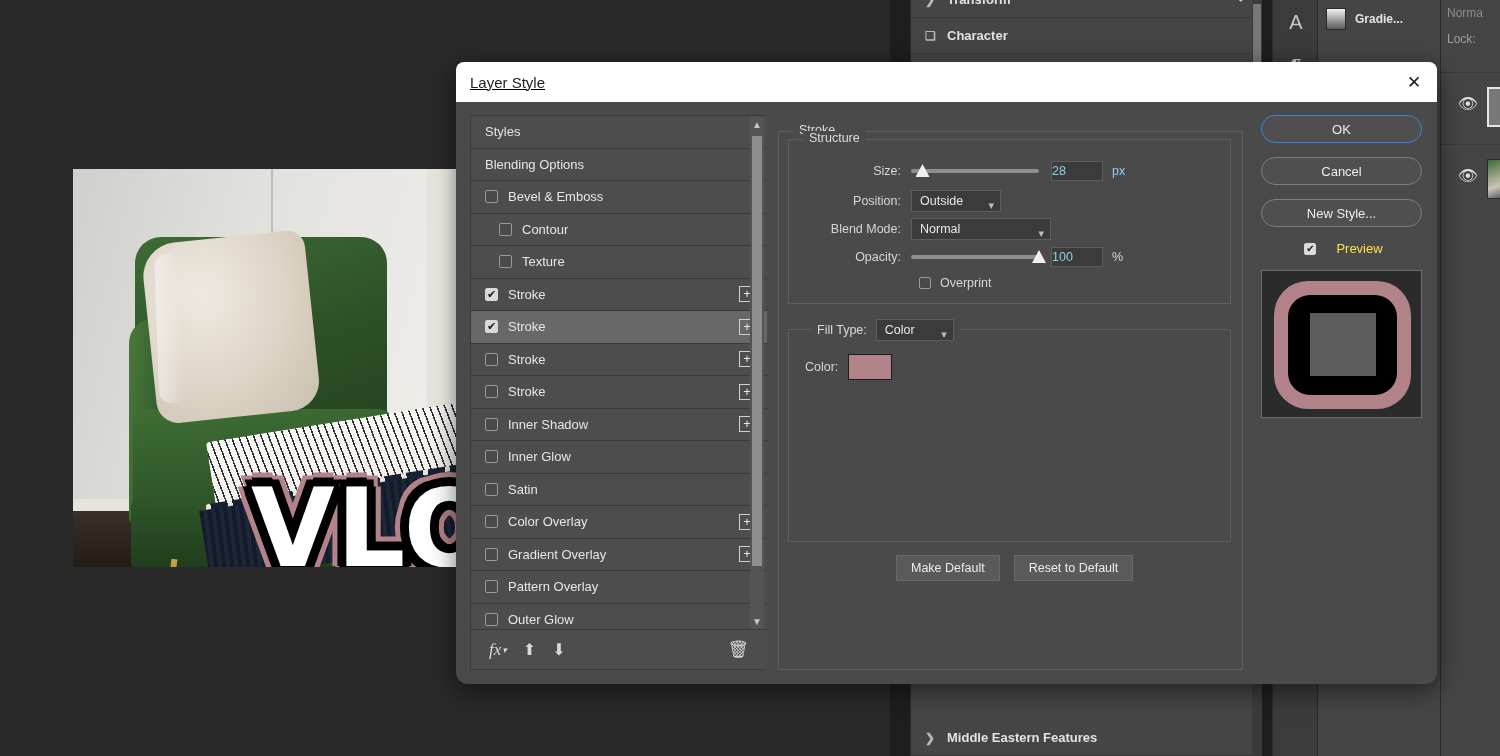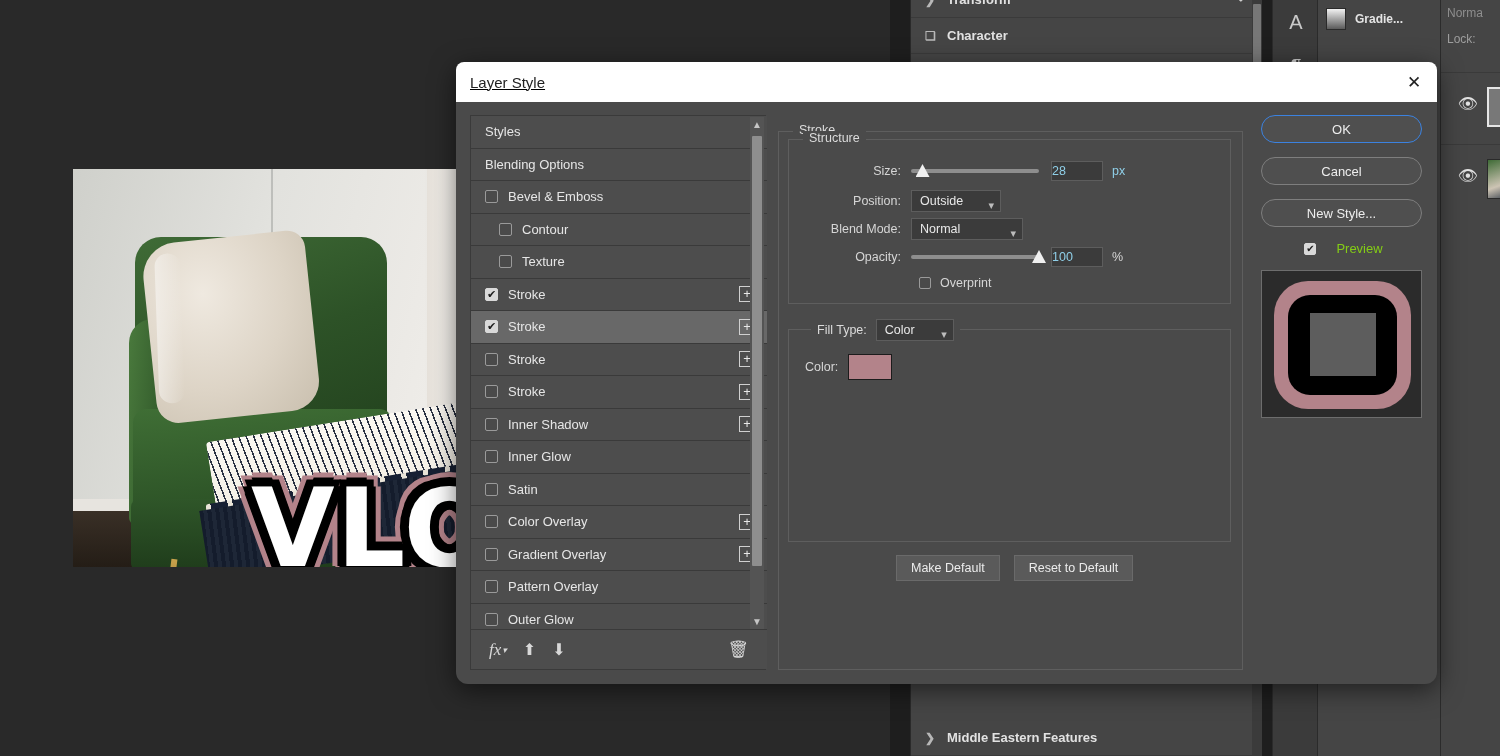--- a/index.html
+++ b/index.html
@@ -321,21 +321,21 @@
   #actions-col { position:absolute; left:805px; top:13px; width:165px; height:555px; }
   .btn-pill {
     width:161px; height:28px; border-radius:14px;
     background:#4f4f4f; border:1px solid #7e7e7e; color:#ededed;
     font-size:13px; display:flex; align-items:center; justify-content:center;
     cursor:pointer; margin-bottom:14px;
   }
   .btn-pill.primary { border-color:#3b82e0; }
   #preview-row {
     display:flex; align-items:center; gap:20px; justify-content:center;
-    color:#84cc16; font-size:13px; margin-top:2px; margin-bottom:14px;
+    color:#fde047; font-size:13px; margin-top:2px; margin-bottom:14px;
   }
   #preview-thumb {
     width:161px; height:148px; background:#2b2b2b; border:1px solid #6d6d6d;
     position:relative;
   }
   #pv-stroke {
     position:absolute; left:12px; top:10px; width:137px; height:128px;
     border-radius:34px; background:#b3838a;
   }
   #pv-black {
@@ -539,21 +539,21 @@
           <div class="form-row" style="left:0; top:50px; width:443px;">
             <span class="form-label" style="width:112px">Position:</span>
             <span class="select" style="width:90px; margin-left:10px;">
               <span>Outside</span>
               <span class="caret">▾</span>
             </span>
           </div>
 
           <div class="form-row" style="left:0; top:78px; width:443px;">
             <span class="form-label" style="width:112px">Blend Mode:</span>
-            <span class="select" style="width:112px; margin-left:10px;">
+            <span class="select" style="width:140px; margin-left:10px;">
               <span>Normal</span>
               <span class="caret">▾</span>
             </span>
           </div>
 
           <div class="form-row" style="left:0; top:106px; width:443px;">
             <span class="form-label" style="width:112px">Opacity:</span>
             <span class="slider-track" id="opacity-slider" style="width:128px; margin-left:10px;">
               <span class="slider-knob" id="opacity-knob" style="left: 121px;"></span>
             </span>

